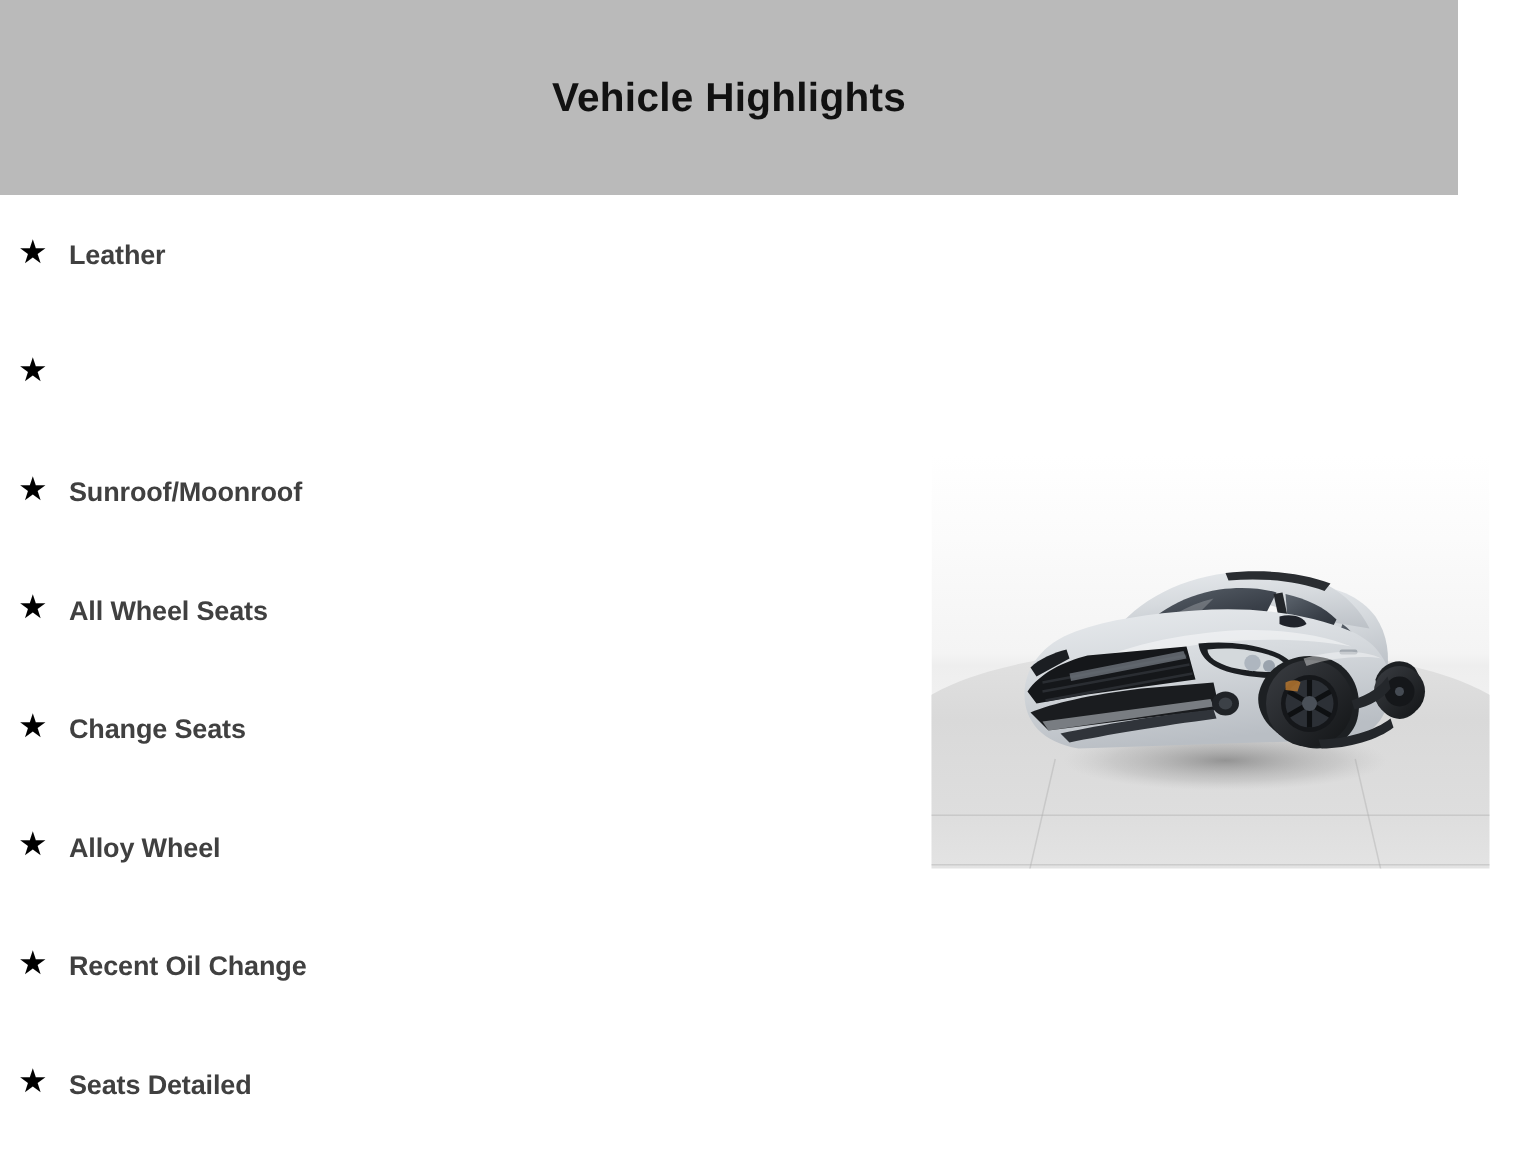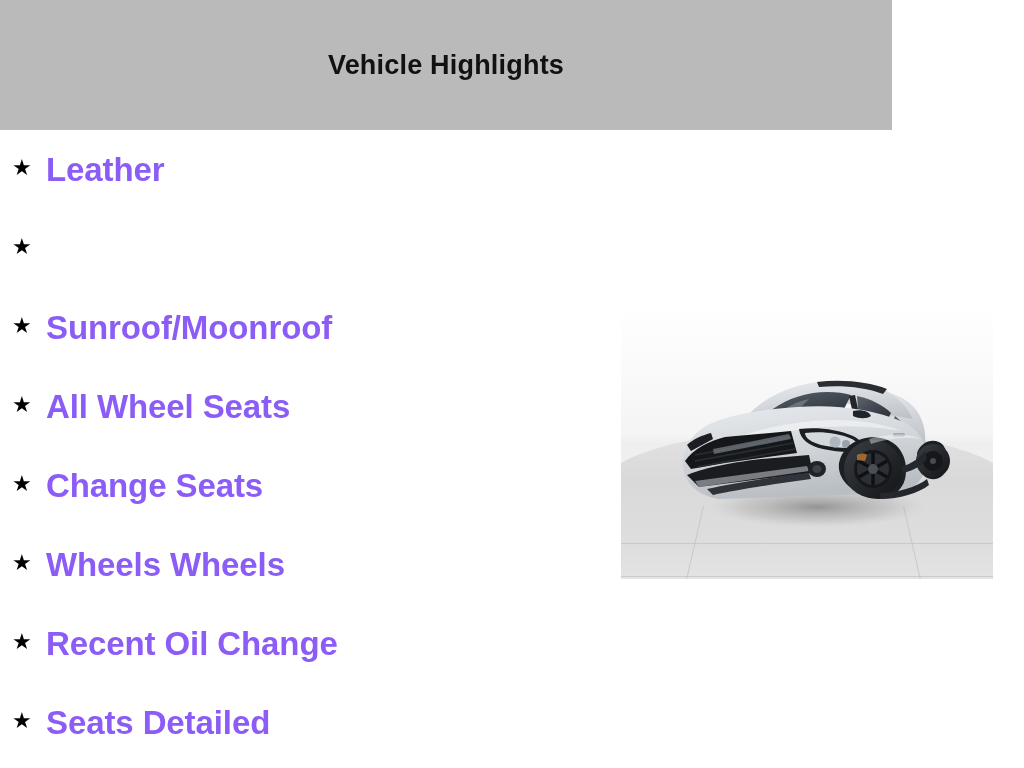--- a/index.html
+++ b/index.html
@@ -15,21 +15,21 @@
     background: #ffffff;
     font-family: "Liberation Sans", "DejaVu Sans", sans-serif;
     position: relative;
   }
 
   
   #header-banner {
     position: absolute;
     left: 0;
     top: 0;
-    width: 892px;
+    width: 972px;
     height: 130px;
     background: #bababa;
     display: flex;
     align-items: center;
     justify-content: center;
   }
 
   #page-title {
     font-size: 27px;
     font-weight: bold;
@@ -65,23 +65,23 @@
     line-height: 1;
     color: #000000;
     text-align: left;
     display: inline-block;
     margin-right: 12px;
     position: relative;
     top: -2px;
   }
 
   .highlight-label {
-    font-size: 33px;
+    font-size: 18px;
     font-weight: bold;
-    color: #8b5cf6;
+    color: #404040;
     line-height: 1;
     white-space: nowrap;
     letter-spacing: -0.1px;
   }
 
   
   #vehicle-photo {
     position: absolute;
     left: 621px;
     top: 303px;
@@ -162,21 +162,21 @@
     <span class="highlight-label">All Wheel Seats</span>
   </li>
 
   <li class="highlight-item">
     <span class="star-icon">★</span>
     <span class="highlight-label">Change Seats</span>
   </li>
 
   <li class="highlight-item">
     <span class="star-icon">★</span>
-    <span class="highlight-label">Wheels Wheels</span>
+    <span class="highlight-label">Alloy Wheel</span>
   </li>
 
   <li class="highlight-item">
     <span class="star-icon">★</span>
     <span class="highlight-label">Recent Oil Change</span>
   </li>
 
   <li class="highlight-item">
     <span class="star-icon">★</span>
     <span class="highlight-label">Seats Detailed</span>

